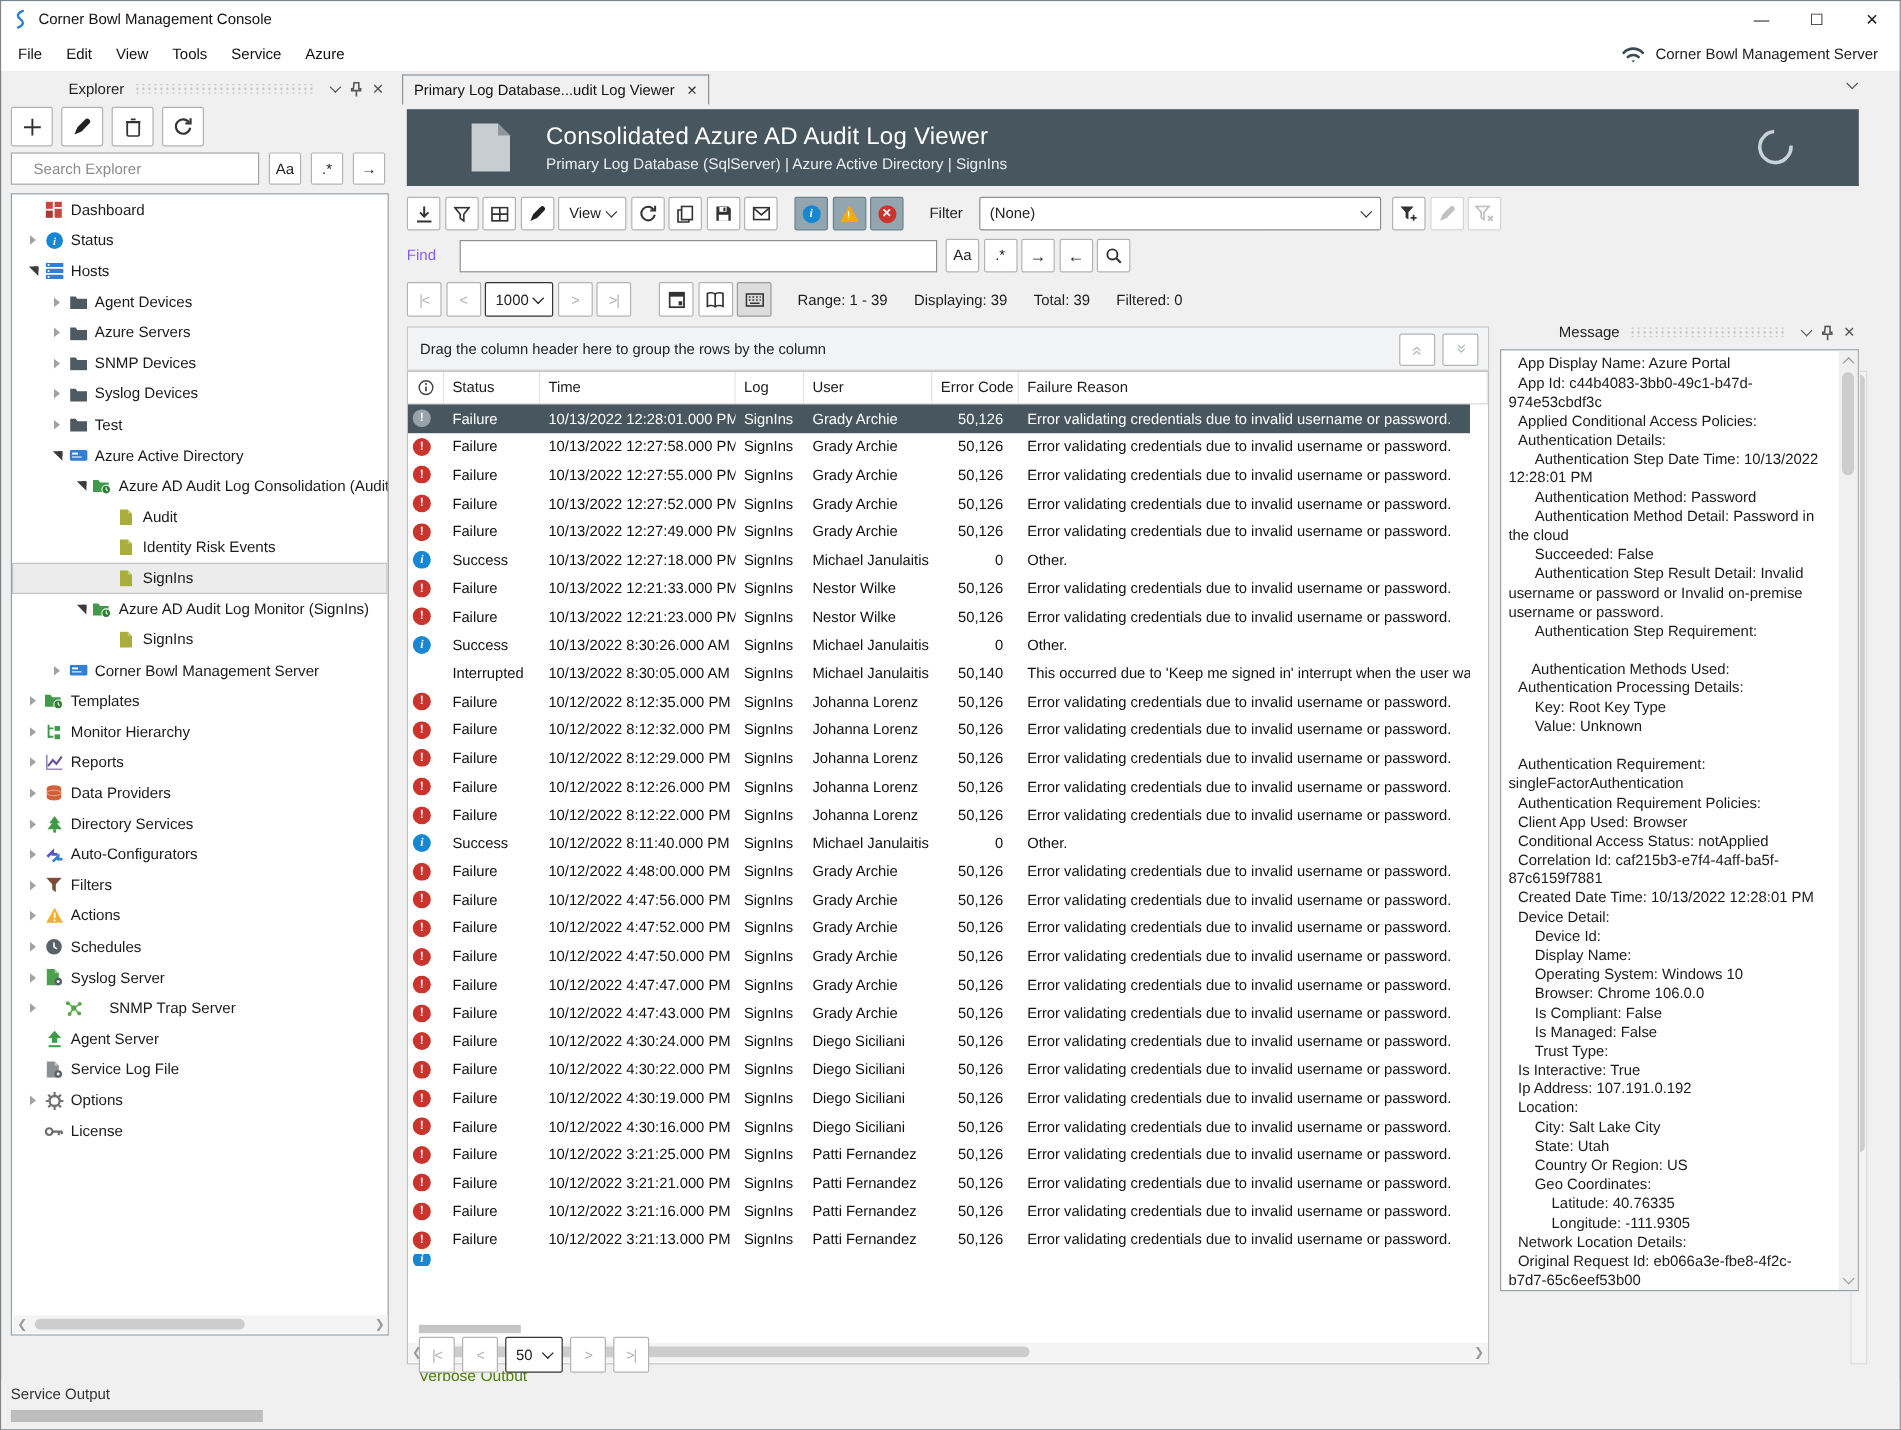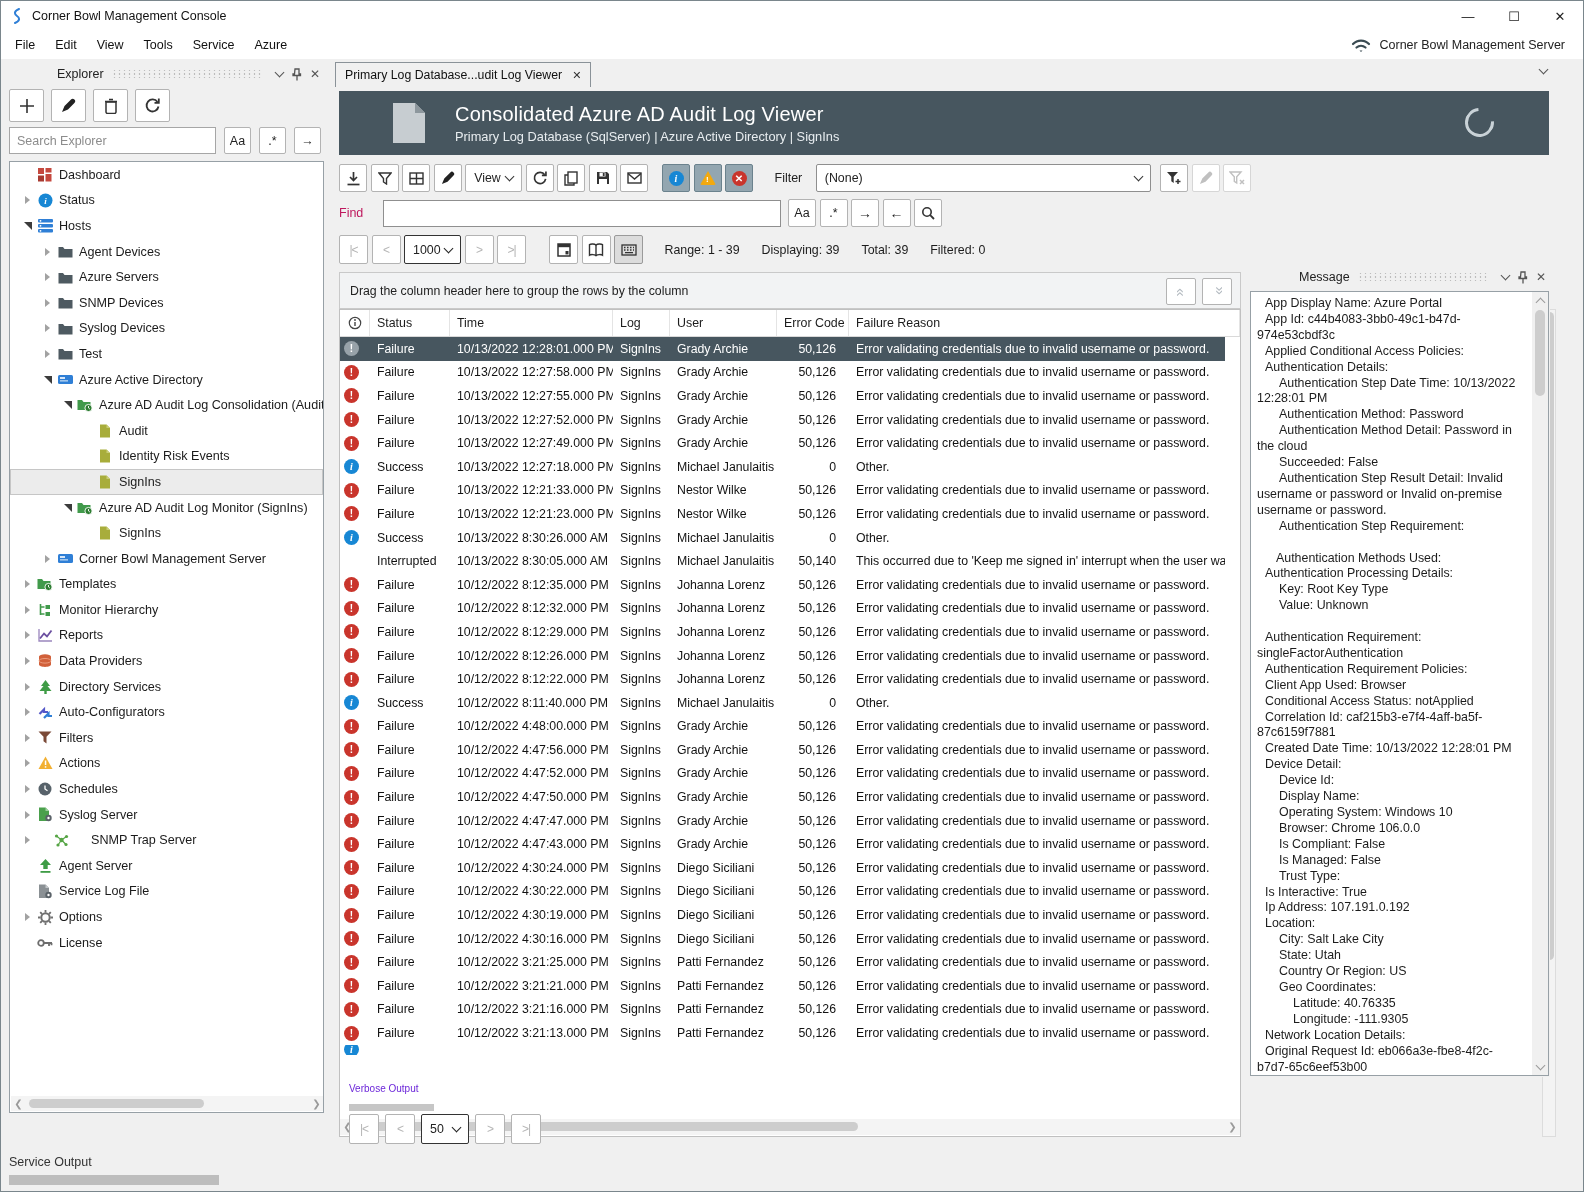--- a/index.html
+++ b/index.html
@@ -20,21 +20,21 @@
   
   #explorer { position:absolute; left:8px; top:62px; width:315px; height:1083px; }
   .panel-head { height:22px; display:flex; align-items:center; font-size:12.5px; color:#222;margin-left:44px; }
   .panel-head .grip { flex:1; height:8px; margin:0 8px;
      background-image:radial-gradient(#bdbdbd 1px, transparent 1.2px); background-size:5px 4px; background-position:0 2px; }
   .panel-head .hicon { width:18px; height:18px; display:flex; align-items:center; justify-content:center; color:#555; font-size:12px; }
   .chev { width:7px; height:7px; border-right:1.6px solid #555; border-bottom:1.6px solid #555; transform:rotate(45deg); margin-top:-3px; }
   #exp-toolbar { position:absolute; left:0; top:26px; display:flex; gap:7px; }
   #exp-toolbar .btn { width:35px; height:33px; }
   #exp-search-row { position:absolute; left:0; top:64px; width:100%; display:flex; gap:8px; }
-  #exp-search { width:207px; height:27px; border:1px solid #a6a6a6; background:#fff; font-size:12.5px; padding:0 7px; color:#333; font-family:"Liberation Sans",sans-serif; }
+  #exp-search { width:207px; height:27px; border:1px solid #a6a6a6; background:#fff; font-size:12.5px; padding:0 18px; color:#333; font-family:"Liberation Sans",sans-serif; }
   #exp-search::placeholder { color:#8c8c8c; }
   .sq-btn { width:27px; height:27px; font-size:12.5px; color:#222; }
   #tree-box { position:absolute; left:0; top:98px; width:315px; height:952px; background:#fff; border:1px solid #97a0a6; overflow:hidden; }
   .tree-row { position:relative; height:25.6px; display:flex; align-items:center; white-space:nowrap; font-size:12.6px; color:#1b1b1b; }
   .tree-row.sel { background:#ececec; outline:1px solid #c6c6c6; outline-offset:-1px; }
   .tr-exp { width:15px; display:flex; align-items:center; justify-content:center; flex:none; }
   .exp-closed { width:0; height:0; border-top:4px solid transparent; border-bottom:4px solid transparent; border-left:5px solid #a2a2a2; }
   .exp-open { width:0; height:0; border:4.5px solid transparent; border-top-color:#3c3c3c; border-right-color:#3c3c3c; }
   .tr-icon { width:20px; display:flex; align-items:center; justify-content:center; flex:none; }
   .tr-label { padding-left:4px; }
@@ -68,21 +68,21 @@
   .tbtn { width:28px; height:28px; }
 
   #toolbar { position:absolute; left:8px; top:103px; width:1210px; height:28px; }
   #toolbar .row { display:flex; gap:3.5px; align-items:center; }
   #view-btn { width:57px; height:28px; gap:5px; font-size:12.3px; }
   #filter-label { margin:0 10px 0 18px; font-size:12.5px; color:#222; }
   .selectbox { background:#fff; border:1px solid #8f8f8f; height:28px; display:inline-flex; align-items:center; justify-content:space-between; padding:0 8px; font-size:12.4px; color:#222; border-radius:2px; }
   #filter-select { width:335px; }
 
   #find-row { position:absolute; left:8px; top:138px; display:flex; align-items:center; }
-  #find-label { width:44px; font-size:12.5px; color:#be185d; }
+  #find-label { width:44px; font-size:12.5px; color:#8b5cf6; }
   #find-input { width:398px; height:27px; border:1px solid #8f8f8f; background:#fff; padding:0 6px; font-size:12.5px; font-family:"Liberation Sans",sans-serif; }
   #find-btns { display:flex; gap:3.5px; margin-left:7px; }
 
   #pager-row { position:absolute; left:8px; top:174px; display:flex; align-items:center; gap:3.5px; }
   .pg-btn { width:29px; height:29px; font-size:12px; color:#b5b5b5; letter-spacing:-1px; }
   #page-size { width:57px; height:29px; }
   .pg-tool { width:29px; height:29px; }
   #pager-stats { display:flex; gap:22px; margin-left:18px; font-size:12.4px; color:#1c1c1c; }
 
   #group-bar { position:absolute; left:8px; top:211px; width:902px; height:37px; background:#f2f3f4; border:1px solid #c9c9c9; display:flex; align-items:center; }
@@ -105,21 +105,21 @@
   .st-ic { width:15px; height:15px; border-radius:50%; color:#fff; font-size:10px; font-weight:bold; display:flex; align-items:center; justify-content:center; margin-left:4px; }
   .st-error { background:#c9352c; }
   .st-success { background:#1787d4; font-style:italic; font-family:"Liberation Serif",serif; }
   .st-sel { background:#97a2a9; }
   .st-warn { width:0; height:0; border-left:8px solid transparent; border-right:8px solid transparent; border-bottom:14px solid #f2a90f; border-radius:2px; position:relative; margin-left:3px; }
   .st-warn i { position:absolute; left:-1.6px; top:4px; font-style:normal; color:#fff; font-size:8px; font-weight:bold; }
   #tv-scroll { position:absolute; right:1px; top:248px; width:14px; height:828px; background:#f3f3f3; border:1px solid #dcdcdc; }
   #tv-thumb { position:absolute; left:2px; top:2px; width:9px; height:648px; background:#cdcdcd; border-radius:5px; }
   #table-hscroll { position:absolute; left:9px; top:1058px; width:900px; height:16px; background:#f4f4f4; }
 
-  #verbose-label { position:absolute; left:18px; top:1022px; font-size:10px; color:#6d28d9; }
+  #verbose-label { position:absolute; left:18px; top:1078px; font-size:13px; color:#4d7c0f; }
   #verbose-grip { position:absolute; left:18px; top:1043px; width:85px; height:7px; background:#c6c6c6; }
   #bottom-pager { position:absolute; left:18px; top:1053px; display:flex; gap:6px; align-items:center; }
   #bottom-pager .pg-btn { width:30px; height:30px; }
   #bp-size { width:48px; height:30px; }
 
   
   #msg-panel { position:absolute; left:1248px; top:265px; width:301px; height:811px; background:#f0f0f0; }
   #msg-body { position:absolute; left:1px; top:25px; width:299px; height:785px; background:#fff; border:1px solid #97a0a6; overflow:hidden; }
   #msg-lines { position:absolute; left:6px; top:4px; width:262px; }
   .msg-line { font-size:12.4px; line-height:15.9px; color:#1c1c1c; word-wrap:break-word; }

